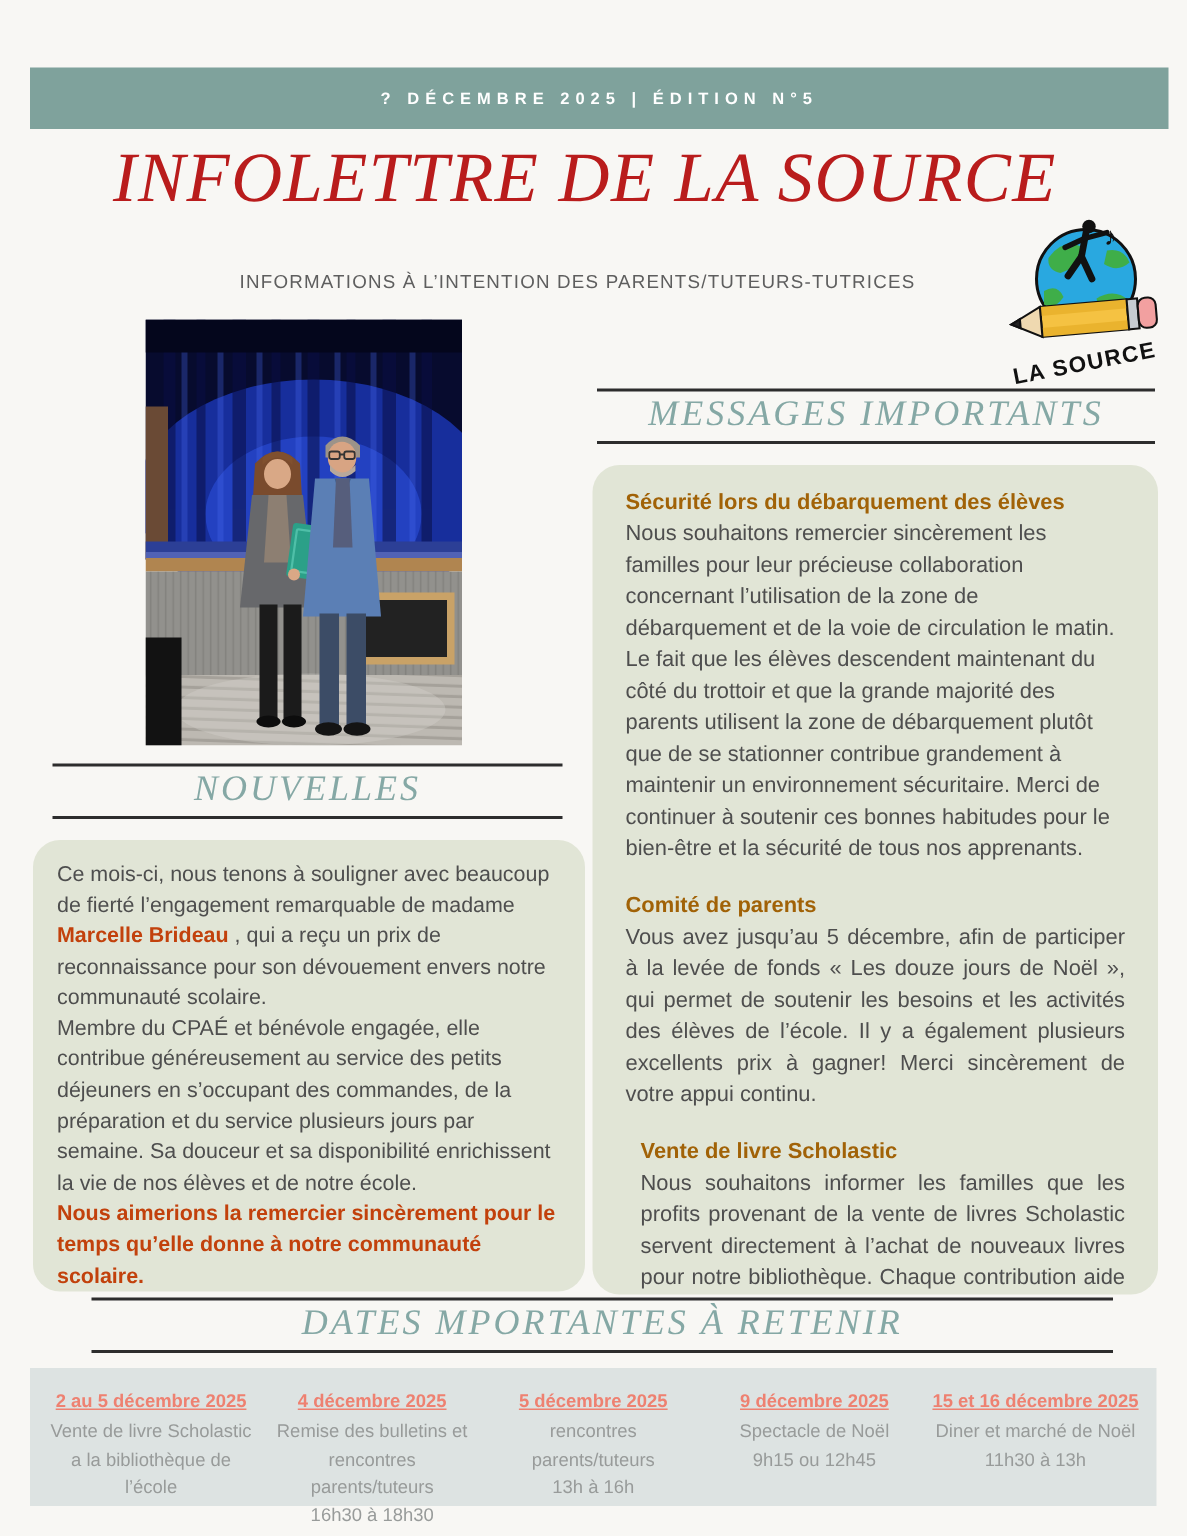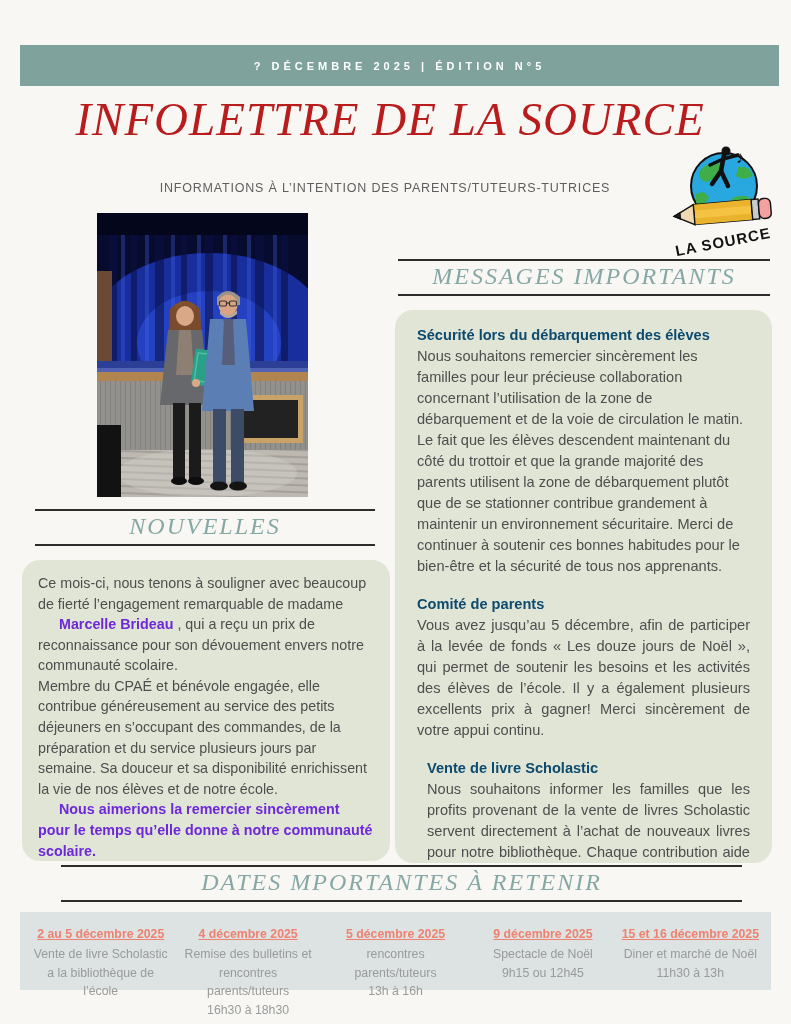--- a/index.html
+++ b/index.html
@@ -44,25 +44,25 @@
     left:22px;top:560px;width:368px;height:301px;
     padding:13px 16px;font-size:14.3px;line-height:1.44;
   }
   .box-right{
     left:395px;top:310px;width:377px;height:553px;
     padding:15px 22px;font-size:14.6px;line-height:1.44;
   }
   .green-box p{margin:0;}
   .sec{margin-bottom:17px;}
   .sec:last-child{margin-bottom:0;margin-left:10px;}
-  .sec-title{font-weight:bold;color:#0c4a6e;}
+  .sec-title{font-weight:bold;color:#a16207;}
   .just{text-align:justify;}
-  b{color:#6d28d9;margin-left:21px;}
+  b{color:#c2410c;}
   .band{
-    position:absolute;left:20px;top:912px;width:751px;height:78px;
+    position:absolute;left:20px;top:912px;width:751px;height:92px;
     background:#dde3e2;display:flex;gap:10px;
     padding:13px 12px;box-sizing:border-box;
   }
   .band-col{flex:1;text-align:center;font-size:12.3px;line-height:1.5;color:#989b9a;}
   .band-date{
     color:#ee8171;font-weight:bold;text-decoration:underline;
     display:inline-block;margin-bottom:2px;cursor:pointer;
   }
 </style>
 </head>

